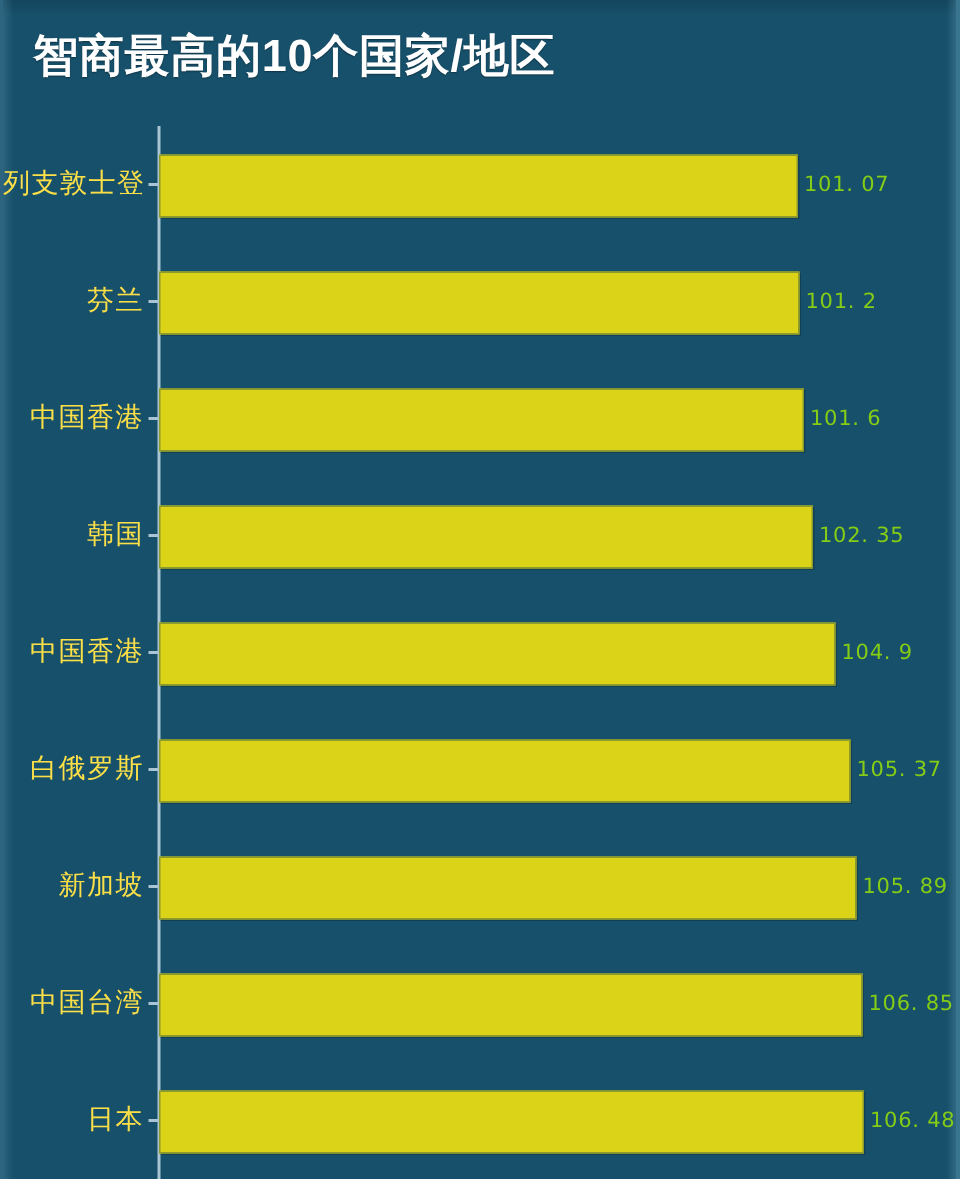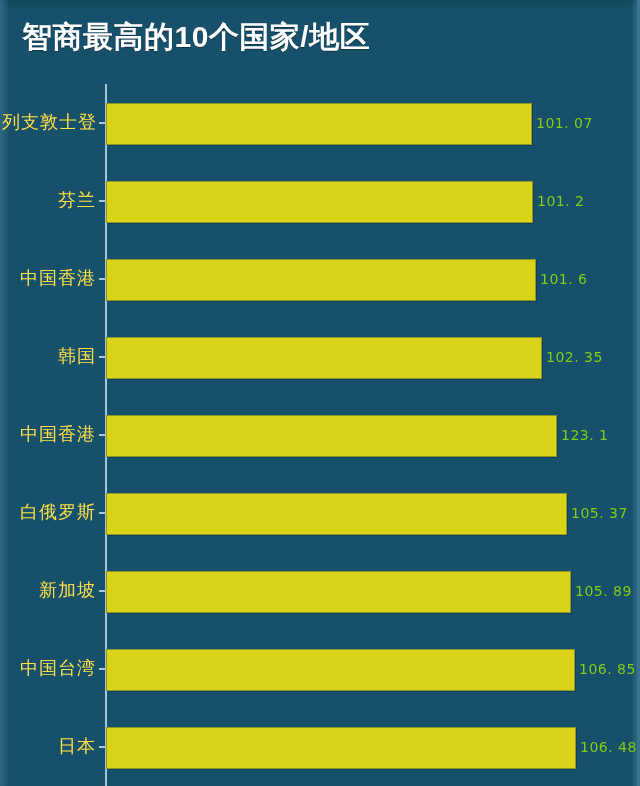--- a/index.html
+++ b/index.html
@@ -149,21 +149,21 @@
       <div class="tick-mark"></div>
       <div class="cat-label">韩国</div>
       <div class="bar" style="width:436px"></div>
       <div class="value-label" style="left:544px">102. 35</div>
     </div>
 
     <div class="bar-row" style="top:312px">
       <div class="tick-mark"></div>
       <div class="cat-label">中国香港</div>
       <div class="bar" style="width:451px"></div>
-      <div class="value-label" style="left:559px">123. 1</div>
+      <div class="value-label" style="left:559px">104. 9</div>
     </div>
 
     <div class="bar-row" style="top:390px">
       <div class="tick-mark"></div>
       <div class="cat-label">白俄罗斯</div>
       <div class="bar" style="width:461px"></div>
       <div class="value-label" style="left:569px">105. 37</div>
     </div>
 
     <div class="bar-row" style="top:468px">

